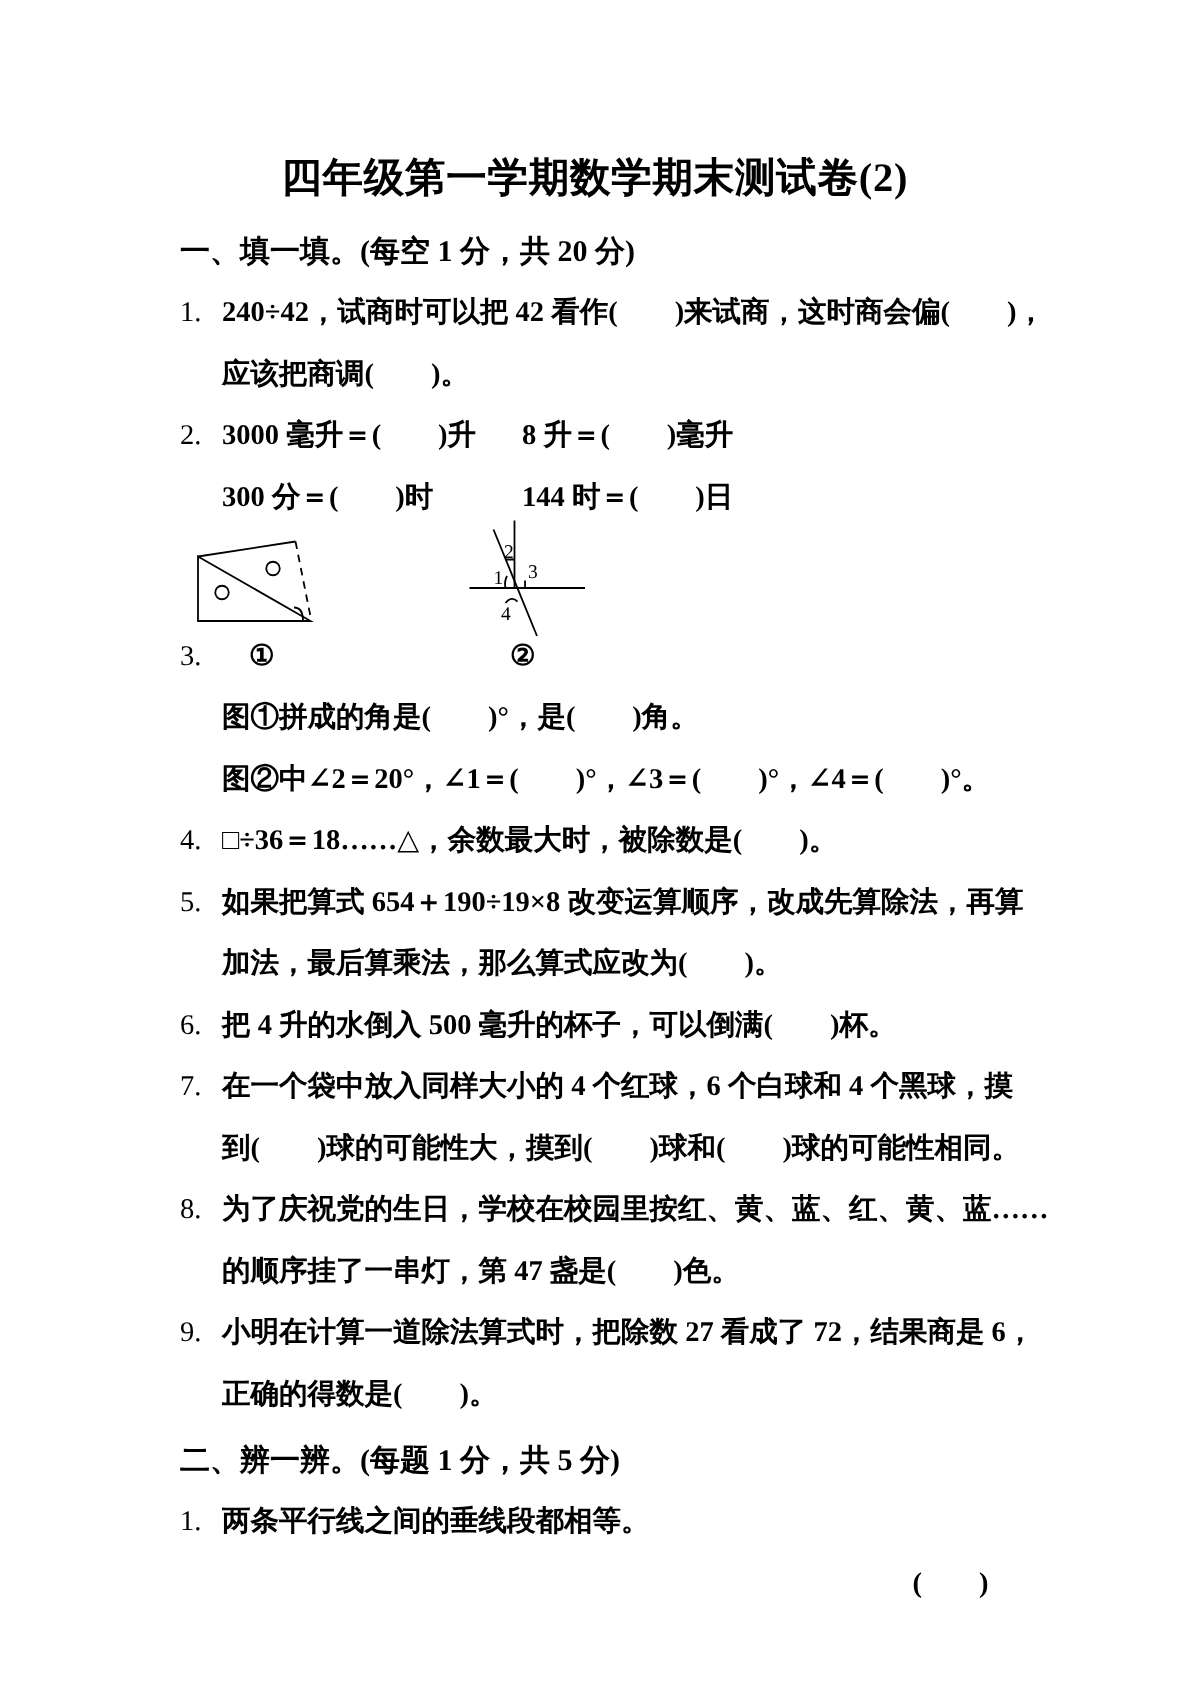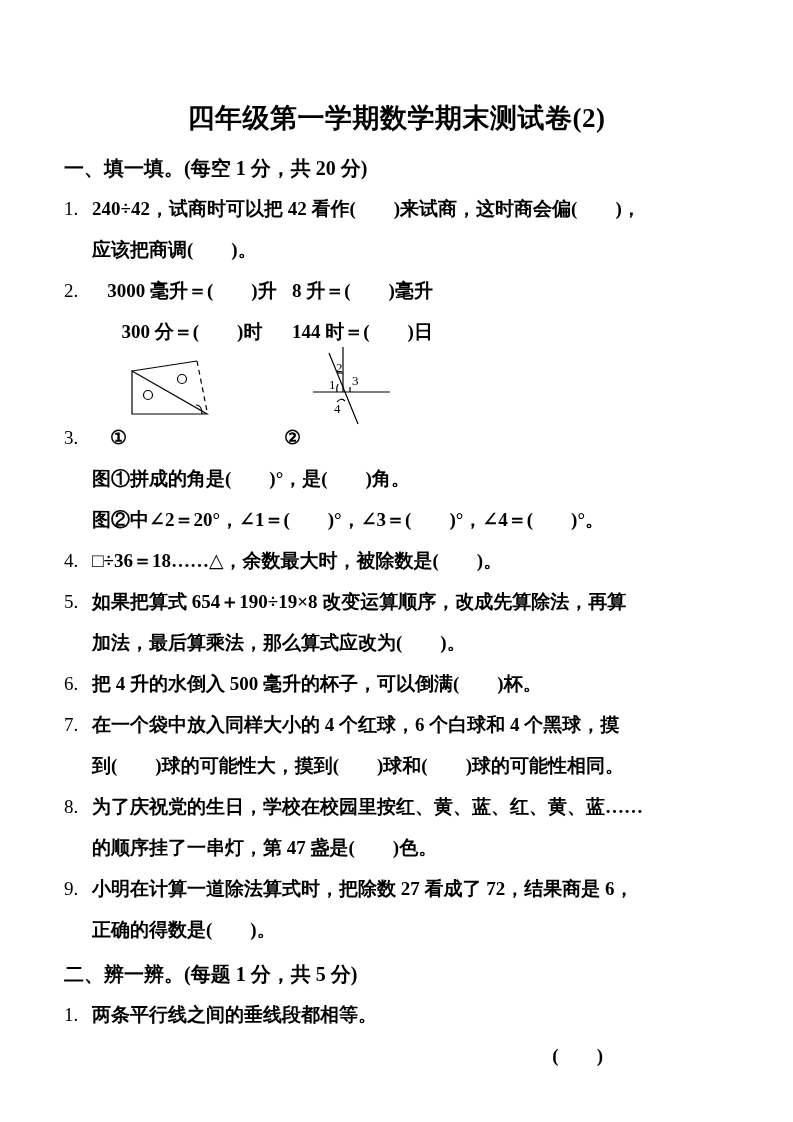--- a/index.html
+++ b/index.html
@@ -14,40 +14,40 @@
   }
   .title {
     padding-top: 103px;
     font-size: 27px;
     line-height: 30px;
     font-weight: bold;
     text-align: center;
     letter-spacing: 0.5px;
   }
   .content {
-    margin-left: 64px;
+    margin-left: 120px;
     width: 565px;
   }
   .sec-header {
     margin-top: 21px;
     font-size: 20px;
     line-height: 28px;
     font-weight: bold;
   }
   .sec2-header { margin-top: 10px; }
   .items { margin-top: 6px; font-size: 19px; line-height: 41px; }
   .item { display: flex; align-items: flex-start; }
   .num {
     flex: 0 0 28px;
     width: 28px;
     line-height: 41px;
   }
   .text { flex: 1 1 auto; min-width: 0; font-weight: bold; }
   .line { white-space: nowrap; }
-  .col1 { display: inline-block; width: 200px; text-align: center; }
+  .col1 { display: inline-block; width: 200px; }
   .figure-spacer { height: 65px; }
   .fig-label-row { display: flex; font-size: 19px; line-height: 41px; }
   .fig-label-1 { margin-left: 18px; }
   .fig-label-2 { margin-left: 157px; }
   .fig-abs { position: absolute; }
   .fig1 { left: 127px; top: 348px; }
   .fig2 { left: 303px; top: 343px; }
   svg { display: block; }
   svg .stroke { stroke:#000; stroke-width:1.2; fill:none; }
   svg .dashed { stroke-dasharray: 5 4; }

